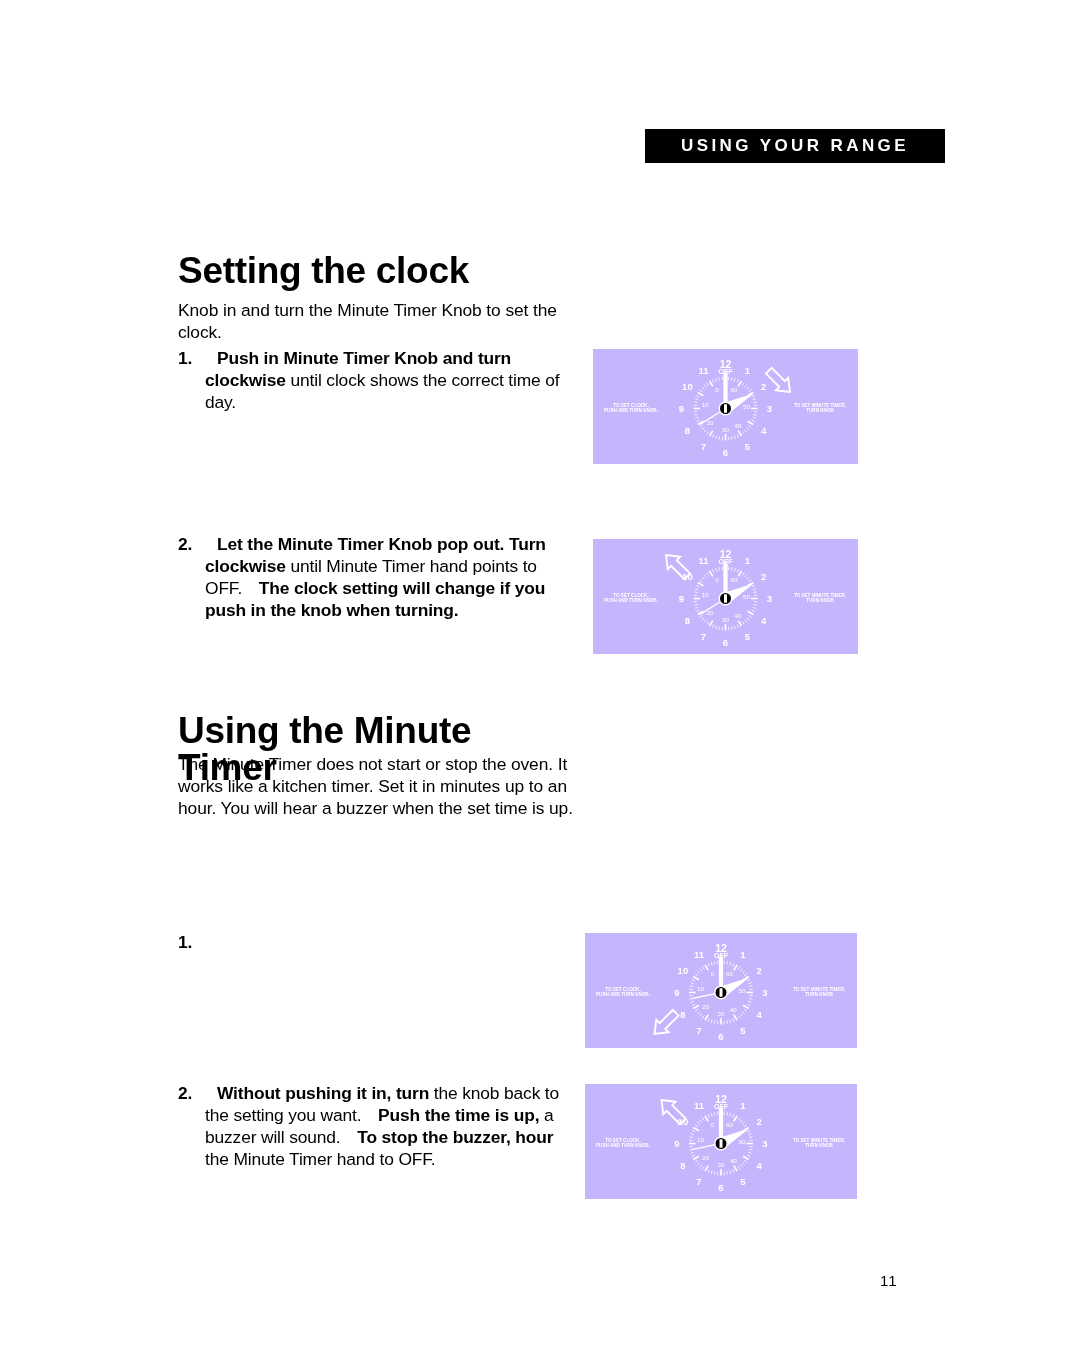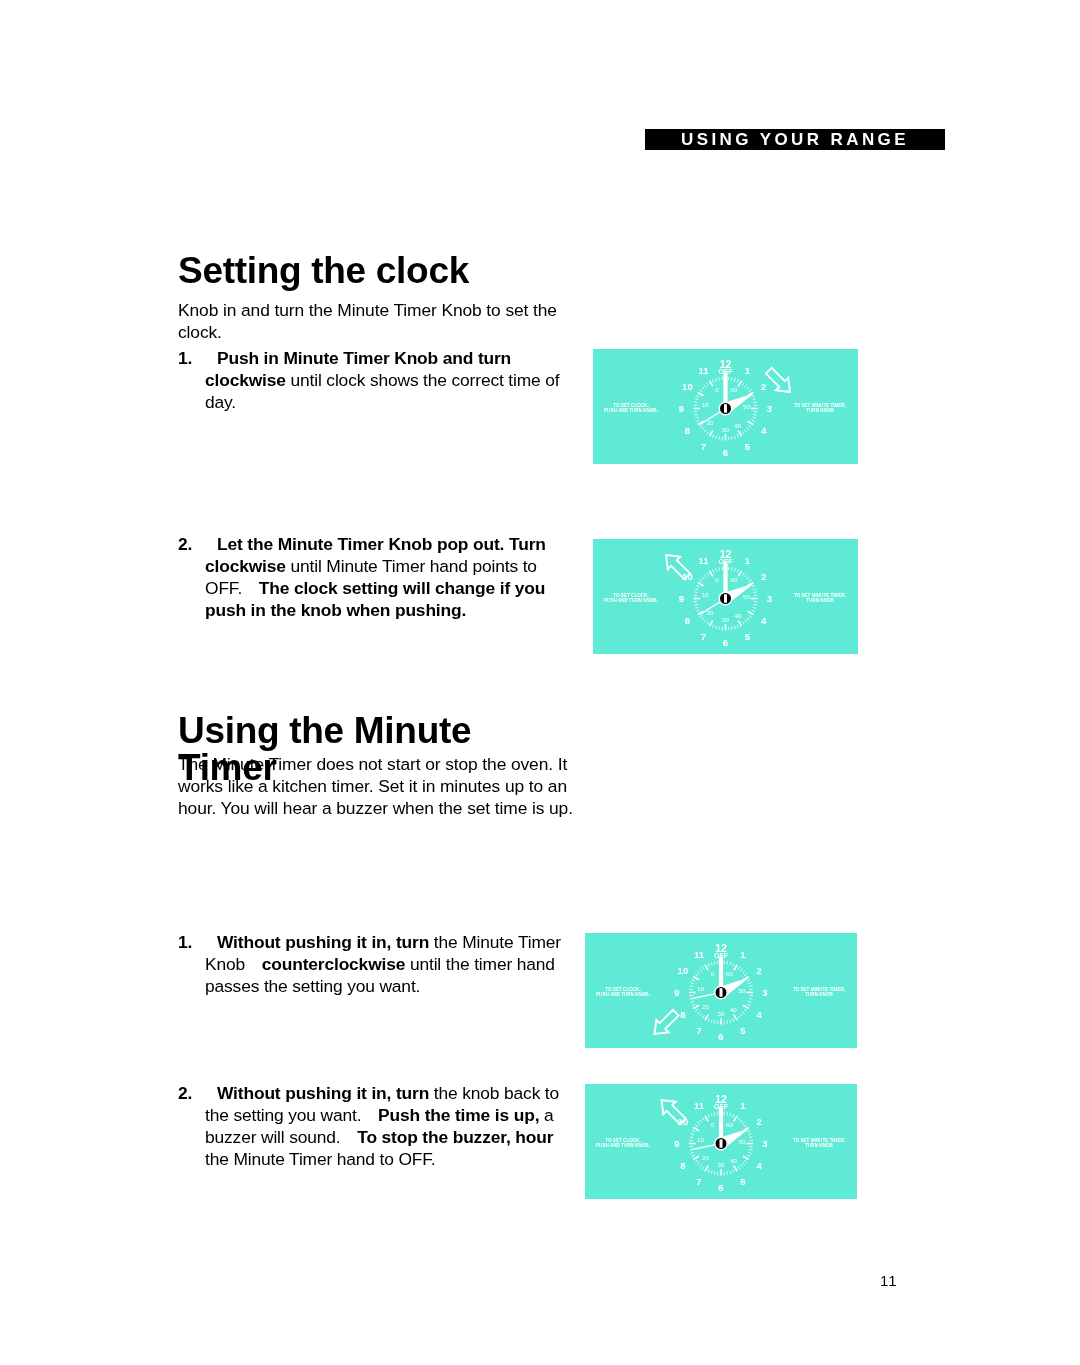--- a/index.html
+++ b/index.html
@@ -21,21 +21,21 @@
     inset: 0;
     background: #ffffff;
   }
 
   
   .banner {
     position: absolute;
     left: 645px;
     top: 129px;
     width: 300px;
-    height: 21px;
+    height: 34px;
     background: #000000;
     display: flex;
     align-items: center;
     justify-content: center;
   }
   .banner-text {
     color: #ffffff;
     font-size: 17px;
     font-weight: bold;
     letter-spacing: 3.4px;
@@ -75,21 +75,21 @@
     position: absolute;
     left: 0;
     top: 0;
     font-weight: bold;
   }
   .step b { font-weight: bold; margin-left: 12px; }
 
   
   .panel {
     position: absolute;
-    background: #5eead4;
+    background: #c4b5fd;
   }
   .clock-svg {
     display: block;
     width: 100%;
     height: 100%;
   }
 
   .page-number {
     position: absolute;
     left: 880px;
@@ -118,37 +118,36 @@
   <div class="col" style="top:348px;">
     <div class="step">
       <span class="step-num">1.</span>
       <span class="step-body"><b>Push in Minute Timer Knob and turn clockwise</b><span> until clock shows the correct time of day.</span></span>
     </div>
   </div>
 
   <div class="col" style="top:534px;">
     <div class="step">
       <span class="step-num">2.</span>
-      <span class="step-body"><b>Let the Minute Timer Knob pop out. Turn clockwise</b><span> until Minute Timer hand points to OFF. </span><b>The clock setting will change if you push in the knob when pushing.</b></span>
+      <span class="step-body"><b>Let the Minute Timer Knob pop out. Turn clockwise</b><span> until Minute Timer hand points to OFF. </span><b>The clock setting will change if you push in the knob when turning.</b></span>
     </div>
   </div>
 
   <div class="col" style="top:754px;">
     <p class="body-text">The Minute Timer does not start or stop the oven. It works like a kitchen timer. Set it in minutes up to an hour. You will hear a buzzer when the set time is up.</p>
   </div>
 
   <div class="col" style="top:712px;">
     <h1 class="section-title">Using the Minute Timer</h1>
   </div>
 
 
   <div class="col" style="top:932px;">
     <div class="step">
       <span class="step-num">1.</span>
-      <span class="step-body"><b>Without pushing it in, turn</b><span> the Minute Timer Knob </span><b>counterclockwise</b><span> until the timer hand passes the setting you want.</span></span>
     </div>
   </div>
 
   <div class="col" style="top:1083px;">
     <div class="step">
       <span class="step-num">2.</span>
       <span class="step-body"><b>Without pushing it in, turn</b><span> the knob back to the setting you want. </span><b>Push the time is up,</b><span> a buzzer will sound. </span><b>To stop the buzzer, hour</b><span> the Minute Timer hand to OFF.</span></span>
     </div>
   </div>
 

